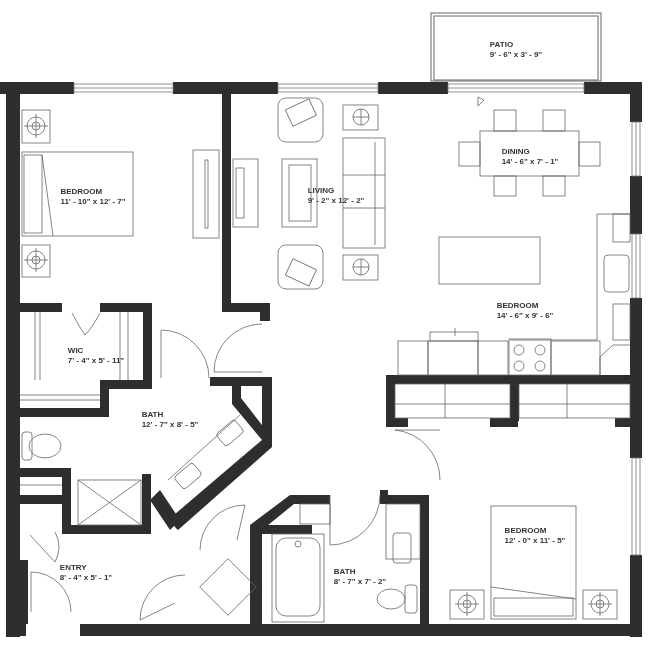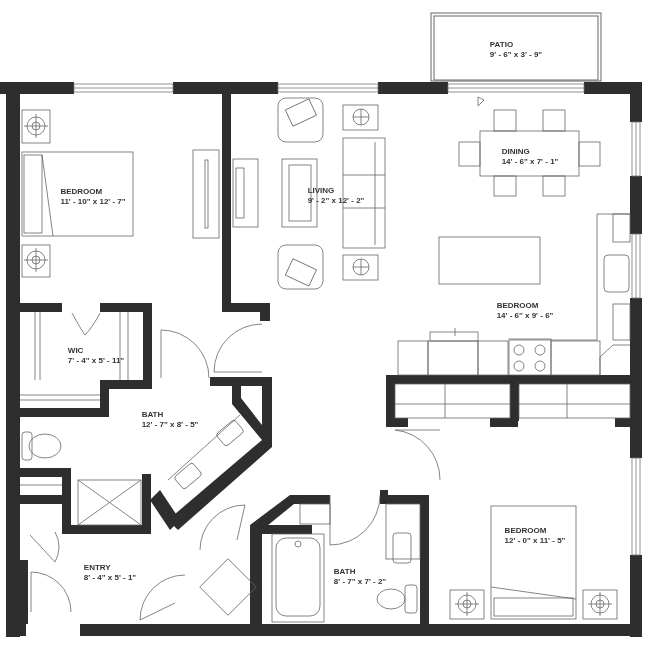--- a/index.html
+++ b/index.html
@@ -268,21 +268,21 @@
   <span class="dim">14' - 6" x 9' - 6"</span>
 </div>
 <div class="label" style="left:96px;top:346px;">
   <span>WIC</span>
   <span class="dim">7' - 4" x 5' - 11"</span>
 </div>
 <div class="label" style="left:170px;top:410px;">
   <span>BATH</span>
   <span class="dim">12' - 7" x 8' - 5"</span>
 </div>
-<div class="label" style="left:110px;top:563px;">
+<div class="label" style="left:86px;top:563px;">
   <span>ENTRY</span>
   <span class="dim">8' - 4" x 5' - 1"</span>
 </div>
 <div class="label" style="left:360px;top:567px;">
   <span>BATH</span>
   <span class="dim">8' - 7" x 7' - 2"</span>
 </div>
 <div class="label" style="left:535px;top:526px;">
   <span>BEDROOM</span>
   <span class="dim">12' - 0" x 11' - 5"</span>

